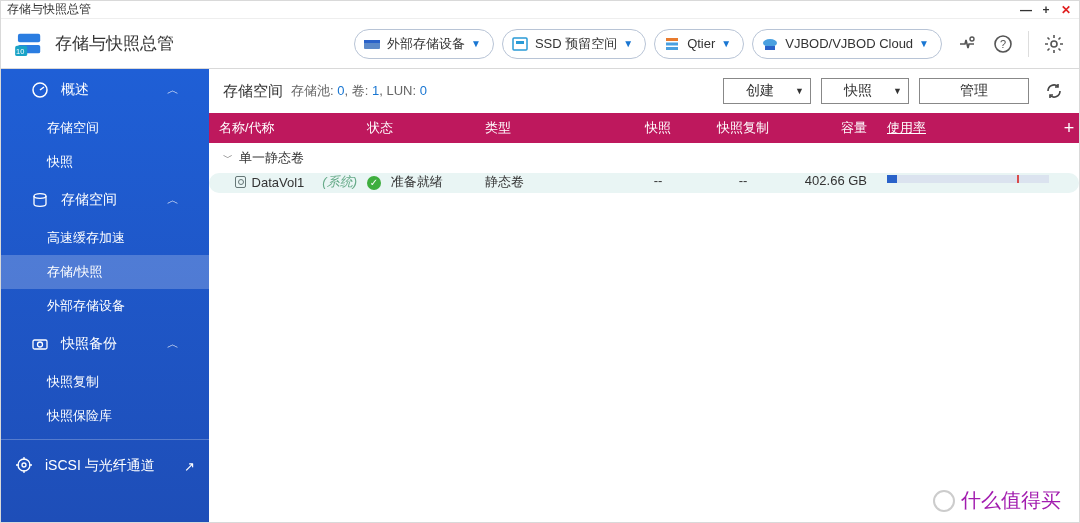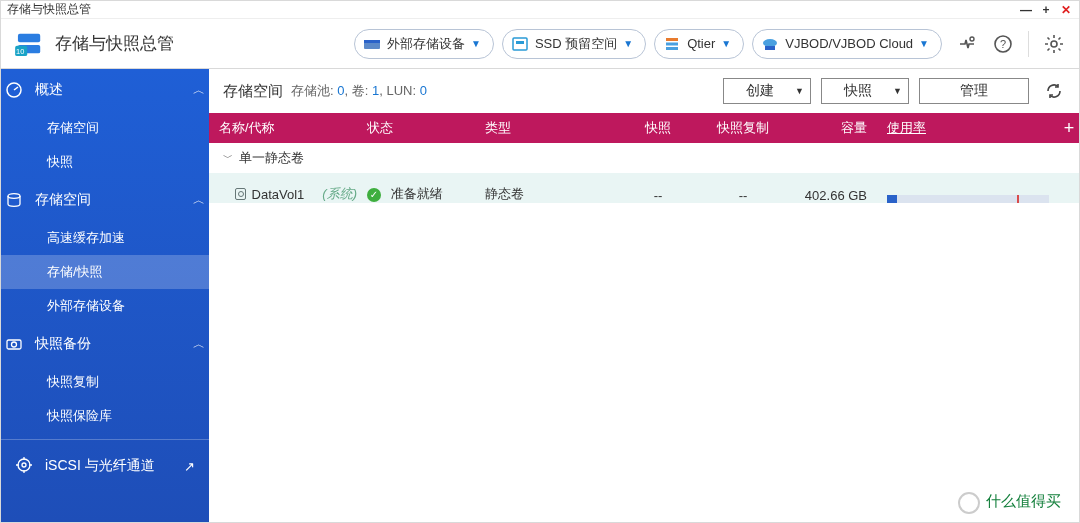--- a/index.html
+++ b/index.html
@@ -15,21 +15,21 @@
   .toolbar .spacer { flex: 1; }
   .tb-btn { height: 30px; border: 1px solid #b8c4d6; border-radius: 15px; display: inline-flex; align-items: center; padding: 0 12px 0 8px; margin-left: 8px; background: #fff; cursor: pointer; font-size: 13px; color: #333; }
   .tb-btn .ico { width: 18px; height: 18px; margin-right: 6px; display: inline-flex; align-items: center; justify-content: center; }
   .tb-btn .caret { margin-left: 6px; color: #1976d2; font-size: 10px; }
   .tb-icon { width: 22px; height: 22px; display:inline-flex; align-items:center; justify-content:center; margin-left: 14px; color:#555; cursor:pointer; }
   .tb-icon svg { width:20px; height:20px; }
   .tb-sep { width:1px; height:26px; background:#ddd; margin-left:14px; }
   .body { display:flex; height: calc(523px - 18px - 50px - 2px); }
   
   .sidebar { width: 208px; background: linear-gradient(180deg,#1f5fd6 0%, #1e4eb8 100%); color:#fff; overflow-y:auto; font-size:14px; }
-  .sb-group { display:flex; align-items:center; height:42px; padding:0 4px; cursor:pointer; }
+  .sb-group { display:flex; align-items:center; height:42px; padding:0 30px; cursor:pointer; }
   .sb-group .gicon { width:20px; display:flex; align-items:center; margin-right:10px; }
   .sb-group .glabel { flex:1; }
   .sb-group .chev { font-size:12px; opacity:.9; }
   .sb-item { display:flex; align-items:center; height:34px; padding-left:46px; padding-right:14px; cursor:pointer; font-size:13px; }
   .sb-item.active { background: rgba(255,255,255,0.22); }
   .sb-divider { height:1px; background:rgba(255,255,255,0.25); margin:6px 0; }
   .sb-link { display:flex; align-items:center; height:40px; padding:0 14px; cursor:pointer; font-size:14px; font-weight:500; }
   .sb-link .gicon { width:20px; margin-right:10px; }
   .sb-link .ext { margin-left:auto; font-size:13px; }
   
@@ -48,30 +48,30 @@
   .c-name { width:148px; }
   .c-status { width:118px; }
   .c-type { width:138px; }
   .c-snap { width:80px; text-align:center; }
   .c-rep { width:90px; text-align:center; }
   .c-cap { width:94px; text-align:right; padding-right:10px; }
   .c-use { flex:1;text-decoration:underline; }
   .c-add { width:30px; text-align:center; font-size:18px; }
   .group-row { height:30px; display:flex; align-items:center; padding-left:14px; background:#fff; color:#333; font-size:13px; }
   .group-row .tw { margin-right:6px; font-size:10px; color:#666; }
-  .data-row { height:30px; display:flex; align-items:flex-end; background:#e9f5f4; color:#333; font-size:13px; }
+  .data-row { height:20px; display:flex; align-items:flex-start; background:#e9f5f4; color:#333; font-size:13px;border-radius:13px; }
   .data-row .c-name { padding-left:26px; display:flex; align-items:center; }
   .disk-icon { width:16px; height:12px; border:1.5px solid #677; border-radius:2px; margin-right:6px; display:inline-block; position:relative; }
   .disk-icon::after { content:""; position:absolute; width:4px; height:4px; border:1px solid #677; border-radius:50%; right:1px; top:2px; }
   .vol-sys { color:#6a8; margin-left:18px;font-style:italic; }
   .ok-icon { width:14px; height:14px; border-radius:50%; background:#3eae3e; color:#fff; display:inline-flex; align-items:center; justify-content:center; font-size:10px; margin-right:6px; }
   .usage-bar { height:8px; width:100%; background:#dbe3ef; position:relative; margin-top:2px; }
   .usage-fill { position:absolute; left:0; top:0; bottom:0; background:#2a62c9; }
   .usage-mark { position:absolute; top:0; bottom:0; width:2px; background:#d94b4b; }
-  .watermark { position:absolute; right:18px; bottom:8px; color:#15803d; font-size:15px; display:flex; align-items:flex-start; pointer-events:none; }
+  .watermark { position:absolute; right:18px; bottom:8px; color:#a21caf; font-size:20px; display:flex; align-items:center; pointer-events:none; }
   .watermark .smile { width:22px; height:22px; border:2px solid #ccc; border-radius:50%; margin-right:6px; }
 </style>
 </head>
 <body>
 
 <div class="titlebar">
   <span>存储与快照总管</span>
   <span class="spacer"></span>
   <span class="win-btn">—</span>
   <span class="win-btn">+</span>

